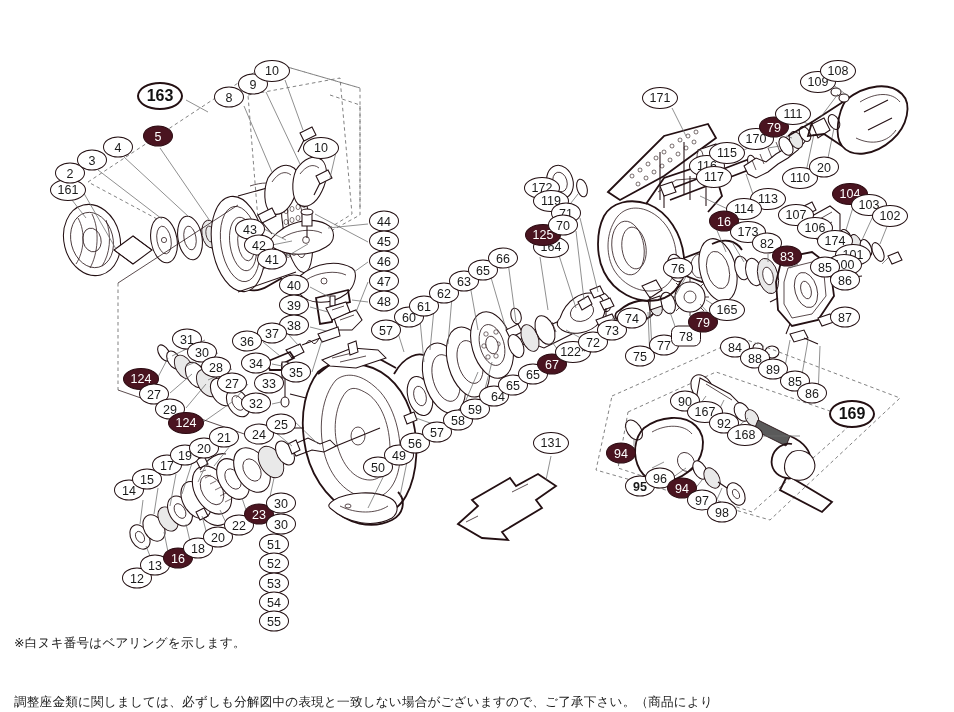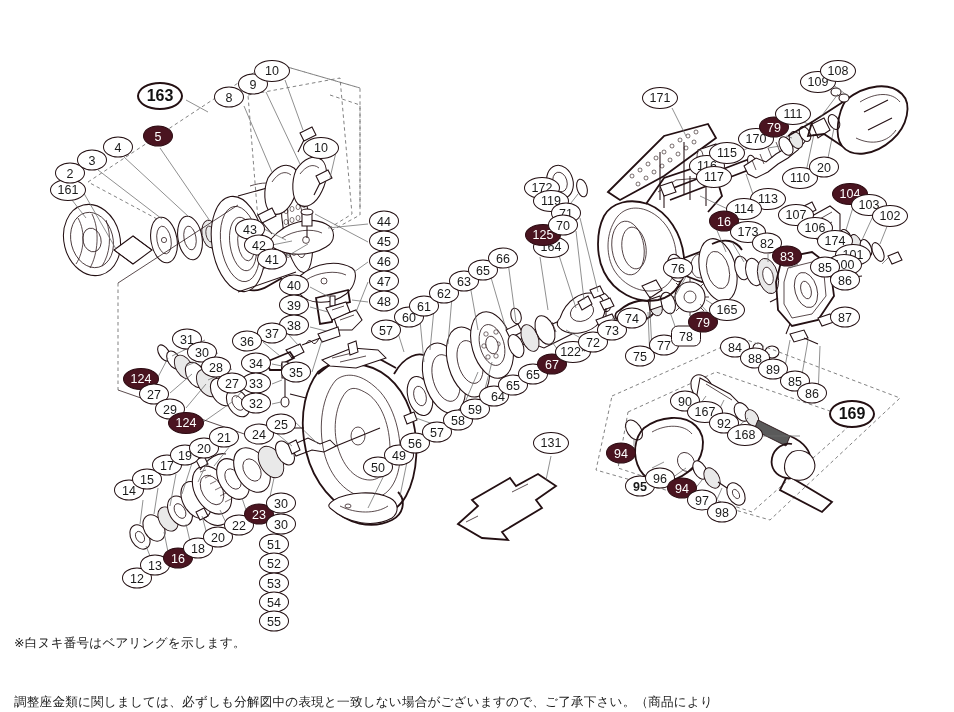--- a/index.html
+++ b/index.html
@@ -587,21 +587,21 @@
     <div class="callout plain c2" style="left: 384px; top: 261px;">46</div>
     <div class="callout plain c2" style="left: 384px; top: 281px;">47</div>
     <div class="callout plain c2" style="left: 384px; top: 301px;">48</div>
     <div class="callout plain c2" style="left: 294px; top: 285px;">40</div>
     <div class="callout plain c2" style="left: 294px; top: 305px;">39</div>
     <div class="callout plain c2" style="left: 294px; top: 325px;">38</div>
     <div class="callout plain c2" style="left: 272px; top: 333px;">37</div>
     <div class="callout plain c2" style="left: 247px; top: 341px;">36</div>
     <div class="callout plain c2" style="left: 296px; top: 372px;">35</div>
     <div class="callout plain c2" style="left: 256px; top: 363px;">34</div>
-    <div class="callout plain c2" style="left: 256px; top: 383px; text-align: right;">33</div>
+    <div class="callout plain c2" style="left: 269px; top: 383px; text-align: right;">33</div>
     <div class="callout plain c2" style="left: 256px; top: 403px;">32</div>
     <div class="callout plain c2" style="left: 187px; top: 339px;">31</div>
     <div class="callout plain c2" style="left: 202px; top: 352px;">30</div>
     <div class="callout plain c2" style="left: 216px; top: 367px;">28</div>
     <div class="callout plain c2" style="left: 232px; top: 383px;">27</div>
     <div class="callout filled c3" style="left: 141px; top: 379px;">124</div>
     <div class="callout plain c2" style="left: 154px; top: 394px;">27</div>
     <div class="callout plain c2" style="left: 170px; top: 409px;">29</div>
     <div class="callout filled c3" style="left: 186px; top: 423px;">124</div>
     <div class="callout plain c2" style="left: 137px; top: 578px;">12</div>

